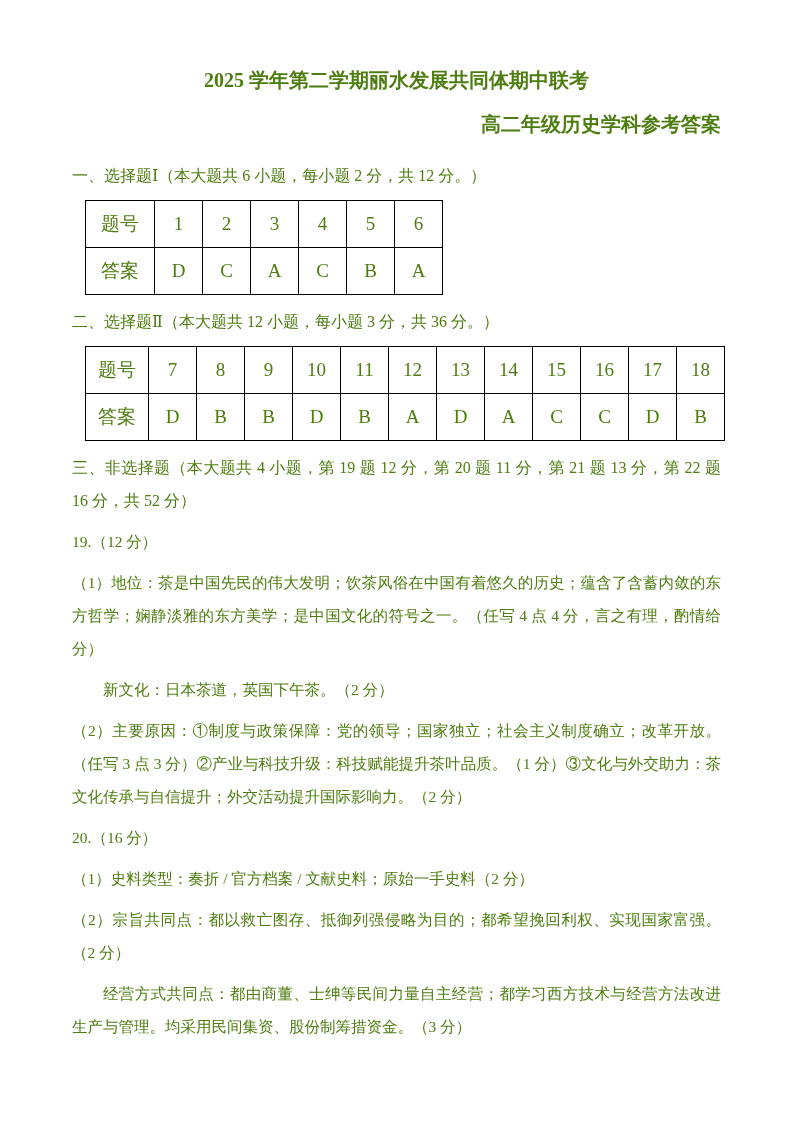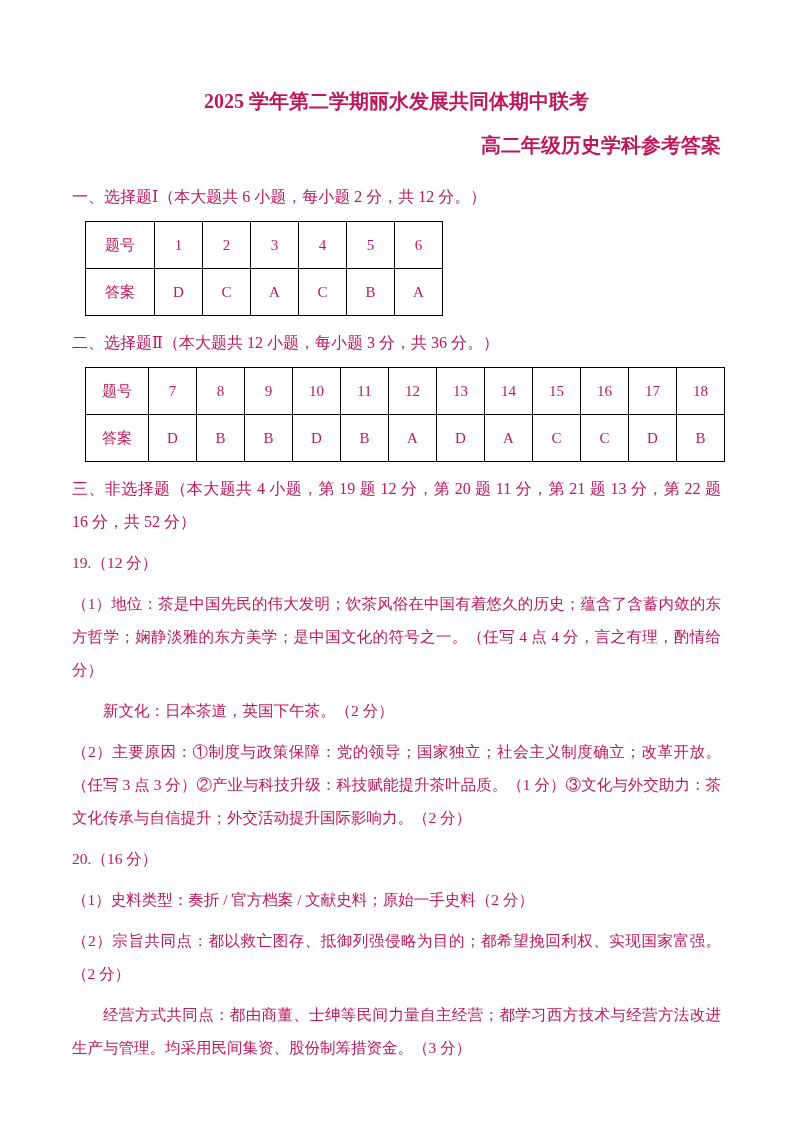--- a/index.html
+++ b/index.html
@@ -6,24 +6,24 @@
     margin: 0;
     padding: 0;
     background: #ffffff;
   }
   .page {
     position: relative;
     width: 793px;
     height: 1122px;
     margin: 0 auto;
     background: #ffffff;
-    color: #be185d;
+    color: #4d7c0f;
     font-family: "Liberation Serif", "DejaVu Serif", serif;
     box-sizing: border-box;
-    padding: 88px 72px 0 72px;
+    padding: 67px 72px 0 72px;
     overflow: hidden;
   }
   .doc-title {
     text-align: center;
     font-weight: bold;
     font-size: 20px;
     line-height: 26px;
     margin: 0 0 18px 0;
   }
   .doc-subtitle {
@@ -43,21 +43,21 @@
   table.answer-table {
     border-collapse: collapse;
     table-layout: fixed;
     margin: 8px 0 10px 13px;
   }
   table.answer-table td {
     border: 1px solid #000000;
     text-align: center;
     vertical-align: middle;
     height: 46px;
-    font-size: 15px;
+    font-size: 19px;
     padding: 0;
   }
   table.t1 { width: 350px; }
   table.t1 td { width: 47px; }
   table.t1 td.lbl { width: 68px; }
   table.t2 { width: 632px; }
   table.t2 td { width: 47px; }
   table.t2 td.lbl { width: 62px; }
   .body-text {
     margin-top: 8px;

